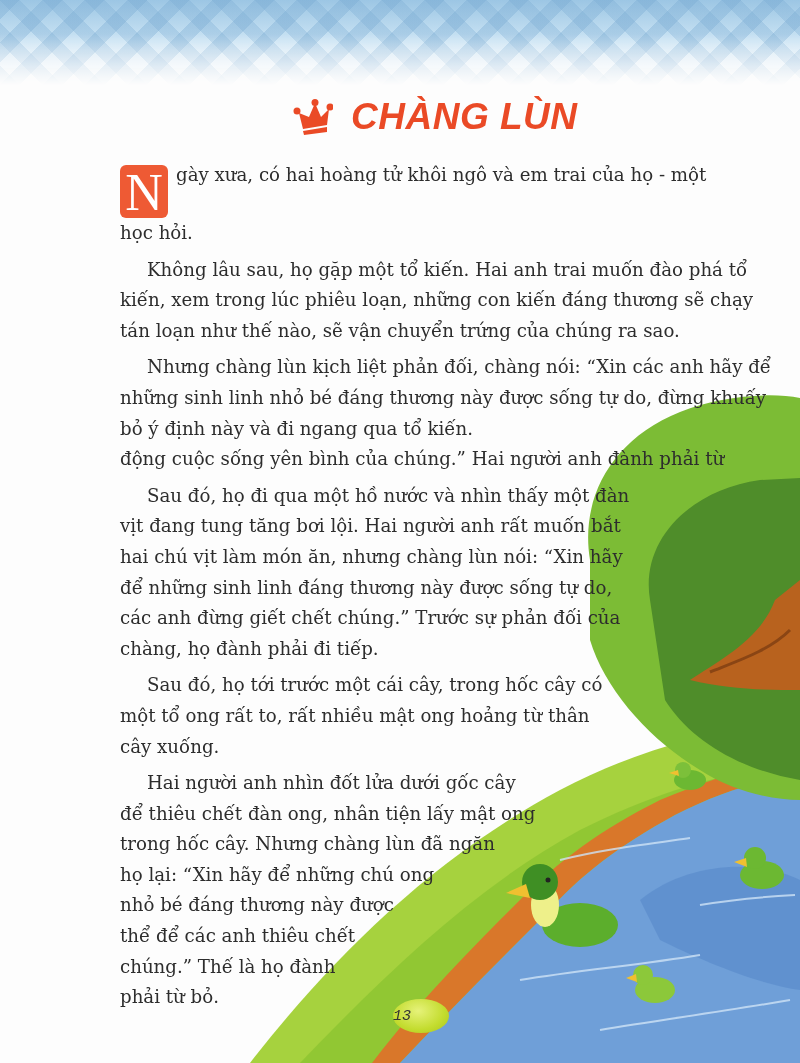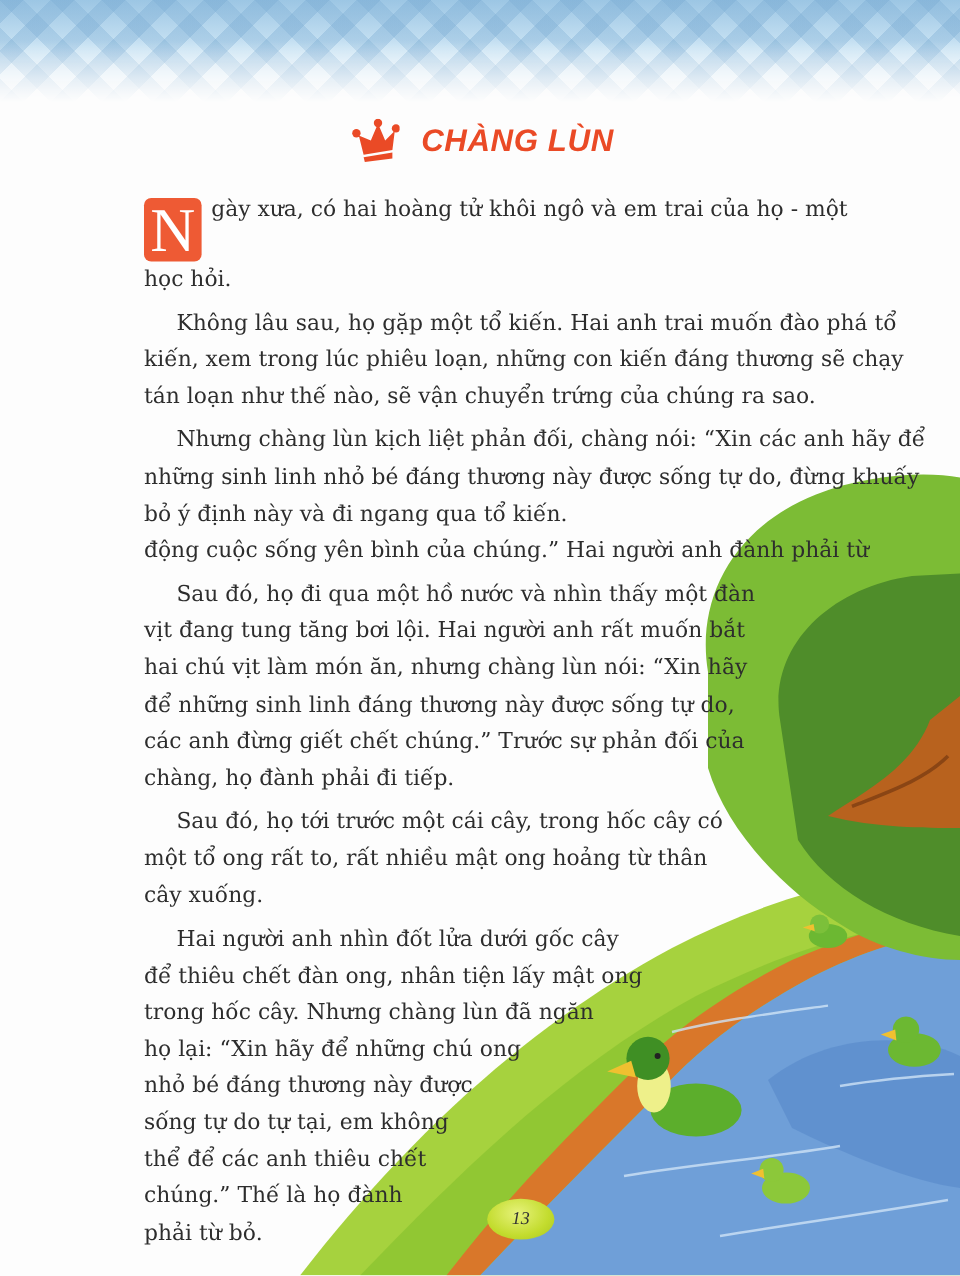--- a/index.html
+++ b/index.html
@@ -17,41 +17,41 @@
     -webkit-mask-image: linear-gradient(#000 40%, transparent 100%);
     mask-image: linear-gradient(#000 40%, transparent 100%);
   }
   .title-row {
     position: absolute; left: 293px; top: 92px; height: 50px;
     display: flex; align-items: center; gap: 18px;
   }
   .crown { width: 40px; height: 36px; }
   .title {
     font-family: "Liberation Sans", sans-serif; font-weight: bold; font-style: italic;
-    color: #ea4a26; font-size: 26px; letter-spacing: 0.5px;
+    color: #ea4a26; font-size: 37px; letter-spacing: 0.5px;
   }
   .text-block {
     position: absolute; left: 120px; top: 160px; width: 622px;
     font-size: 18.2px; line-height: 30.6px; color: #2d2d2d;
   }
   .para { margin: 0 0 6px 0; text-align: justify; }
   .dropcap {
     float: left; width: 48px; height: 53px; margin: 5px 8px 0 0;
     background: #ee5a34; border-radius: 6px; color: #fff;
     font-size: 52px; line-height: 56px; text-align: center;
     font-family: "Liberation Serif", serif;
   }
   .line { display: block; white-space: nowrap; }
   .art { position: absolute; left: 0; top: 0; width: 800px; height: 1063px; pointer-events: none; }
   .page-num {
-    position: absolute; left: 406px; top: 999px; width: 56px; height: 34px;
+    position: absolute; left: 393px; top: 999px; width: 56px; height: 34px;
     border-radius: 50%;
     background: radial-gradient(ellipse at 45% 35%, #e6f27a 0%, #c3dc2e 60%, #a8c41e 100%);
-    display: flex; align-items: center; justify-content: center;
-    font-family: Liberation Serif, serif; font-style: italic; font-size: 15px; color: #333;
+    display: flex; align-items: center; justify-content: flex-start;
+    font-family: Liberation Mono, monospace; font-style: italic; font-size: 15px; color: #333;
   }
 </style>
 </head>
 <body>
 
 <div class="top-band"></div>
 
 <svg class="art" viewBox="0 0 800 1063">
 
   <path d="M250 1063 C330 960 430 860 560 790 C640 748 720 728 800 720 L800 1063 Z" fill="#a6d23e"></path>
@@ -139,21 +139,20 @@
     <span class="line" style="padding-left:27px">Sau đó, họ tới trước một cái cây, trong hốc cây có</span>
     <span class="line">một tổ ong rất to, rất nhiều mật ong hoảng từ thân</span>
     <span class="line">cây xuống.</span>
   </p>
   <p class="para">
     <span class="line" style="padding-left:27px">Hai người anh nhìn đốt lửa dưới gốc cây</span>
     <span class="line">để thiêu chết đàn ong, nhân tiện lấy mật ong</span>
     <span class="line">trong hốc cây. Nhưng chàng lùn đã ngăn</span>
     <span class="line">họ lại: “Xin hãy để những chú ong</span>
     <span class="line">nhỏ bé đáng thương này được</span>
-    <span class="line">sống tự do tự tại, em không</span>
     <span class="line">thể để các anh thiêu chết</span>
     <span class="line">chúng.” Thế là họ đành</span>
     <span class="line">phải từ bỏ.</span>
   </p>
 </div>
 
 <div class="page-num">
   <span>13</span>
 </div>
 

